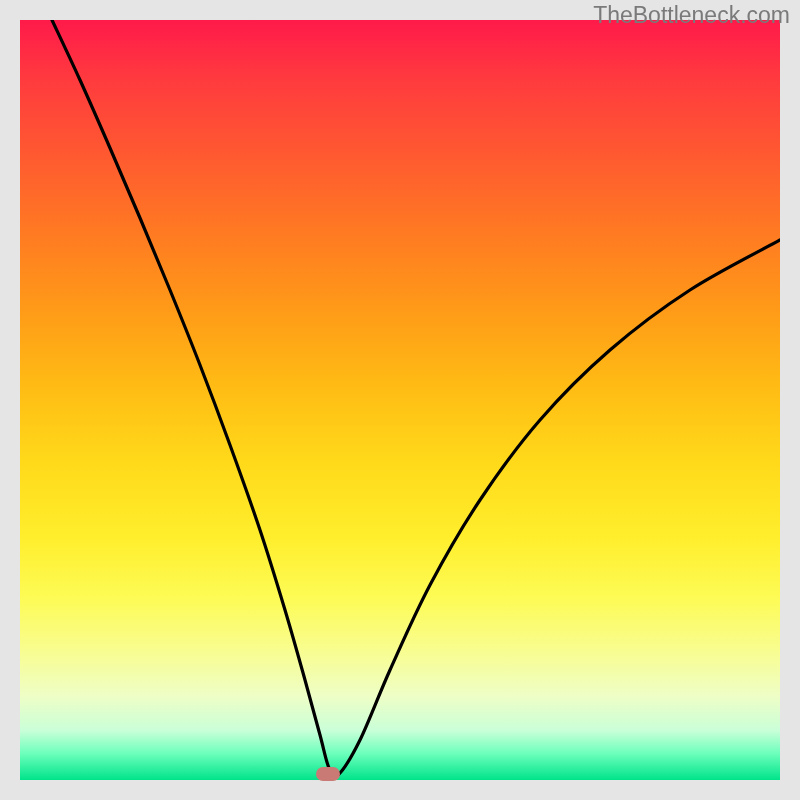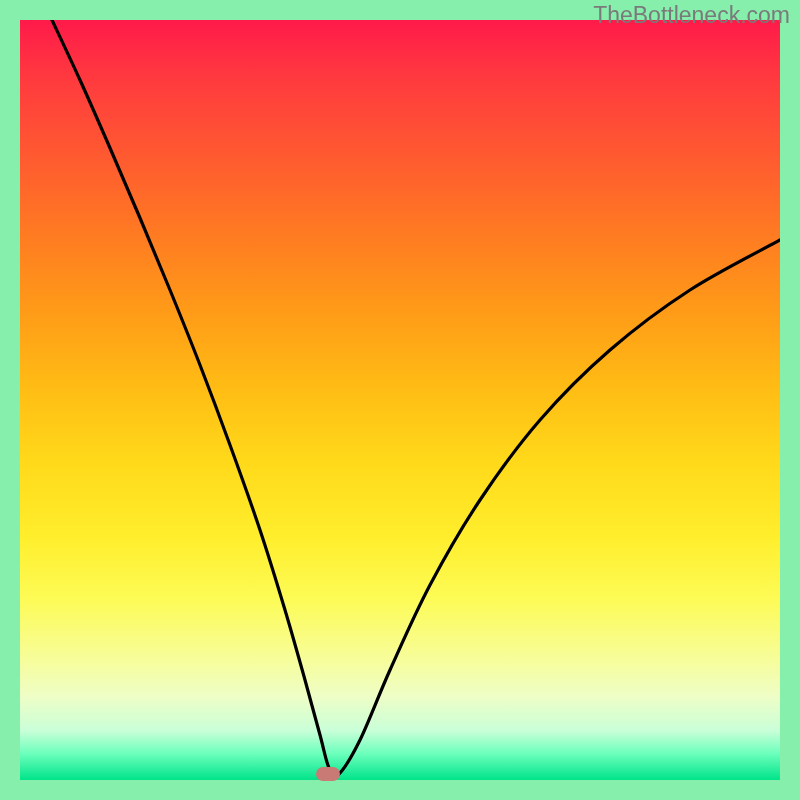--- a/index.html
+++ b/index.html
@@ -2,21 +2,21 @@
 <html><head>
 <meta charset="utf-8">
 <style>
   * { margin: 0; padding: 0; box-sizing: border-box; }
   html, body { width: 800px; height: 800px; overflow: hidden; }
   body { background: #000; font-family: Arial, sans-serif; }
 
   .frame {
     position: absolute;
     inset: 0;
-    background: #86efac;
+    background: #e5e5e5;
   }
 
   .plot-area {
     position: absolute;
     left: 20px;
     top: 20px;
     width: 760px;
     height: 760px;
     background: linear-gradient(to bottom,
       #ff1a4a 0%,

